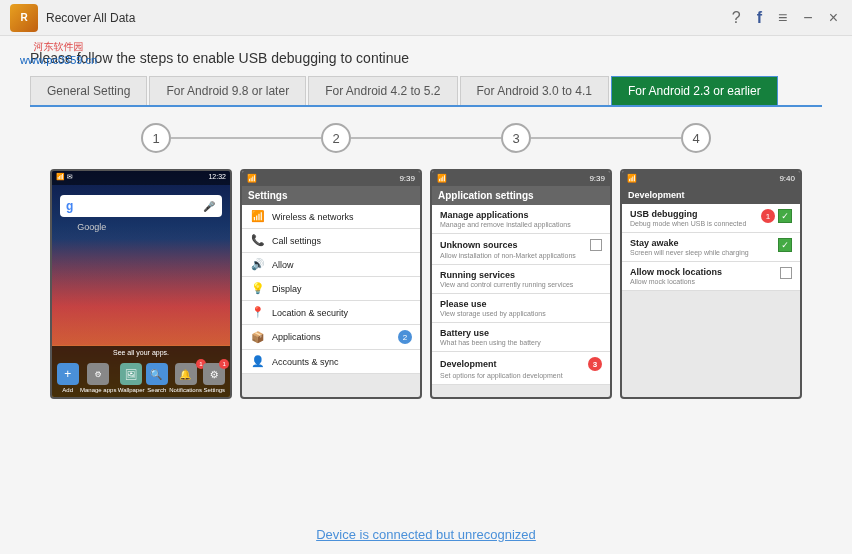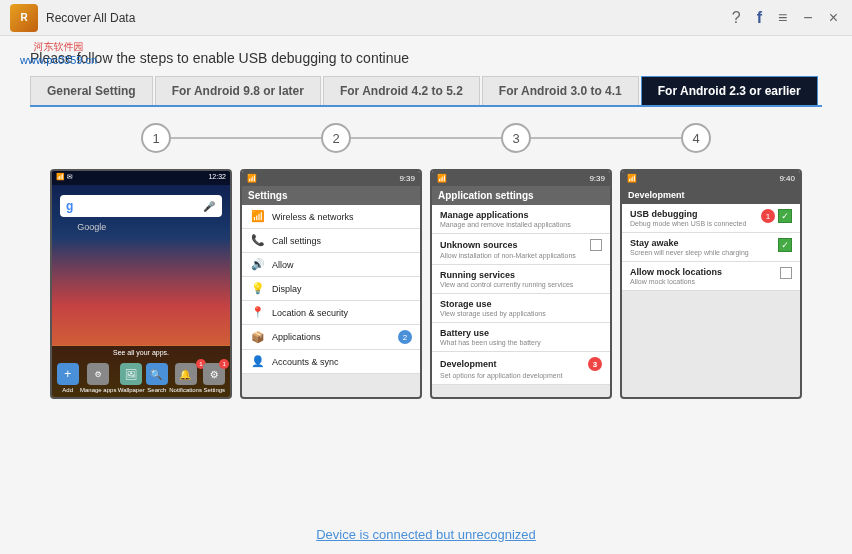--- a/index.html
+++ b/index.html
@@ -83,35 +83,34 @@
       font-size: 14px;
       color: #333;
       margin: 6px 0 10px 0;
     }
 
     
     .tabs {
       display: flex;
       border-bottom: 2px solid #4a90d9;
       margin-bottom: 16px;
-      font-weight: bold;
     }
     .tab {
       padding: 7px 16px;
       font-size: 12px;
       color: #555;
       background: #e8e8e8;
       border: 1px solid #ccc;
       border-bottom: none;
       cursor: pointer;
       margin-right: 2px;
       white-space: nowrap;
     }
     .tab.active {
-      background: #0f172a;
+      background: #15803d;
       color: white;
       border-color: #4a90d9;
     }
 
     
     .steps-row {
       display: flex;
       justify-content: center;
       align-items: center;
       margin-bottom: 16px;
@@ -569,21 +568,21 @@
         <div class="app-settings-desc">Allow installation of non-Market applications</div>
       </div>
       <div class="app-settings-item">
         <div class="app-settings-title">
           <span>Running services</span>
         </div>
         <div class="app-settings-desc">View and control currently running services</div>
       </div>
       <div class="app-settings-item">
         <div class="app-settings-title">
-          <span>Storage use</span>
+          <span>Please use</span>
         </div>
         <div class="app-settings-desc">View storage used by applications</div>
       </div>
       <div class="app-settings-item">
         <div class="app-settings-title">
           <span>Battery use</span>
         </div>
         <div class="app-settings-desc">What has been using the battery</div>
       </div>
       <div class="app-settings-item">

